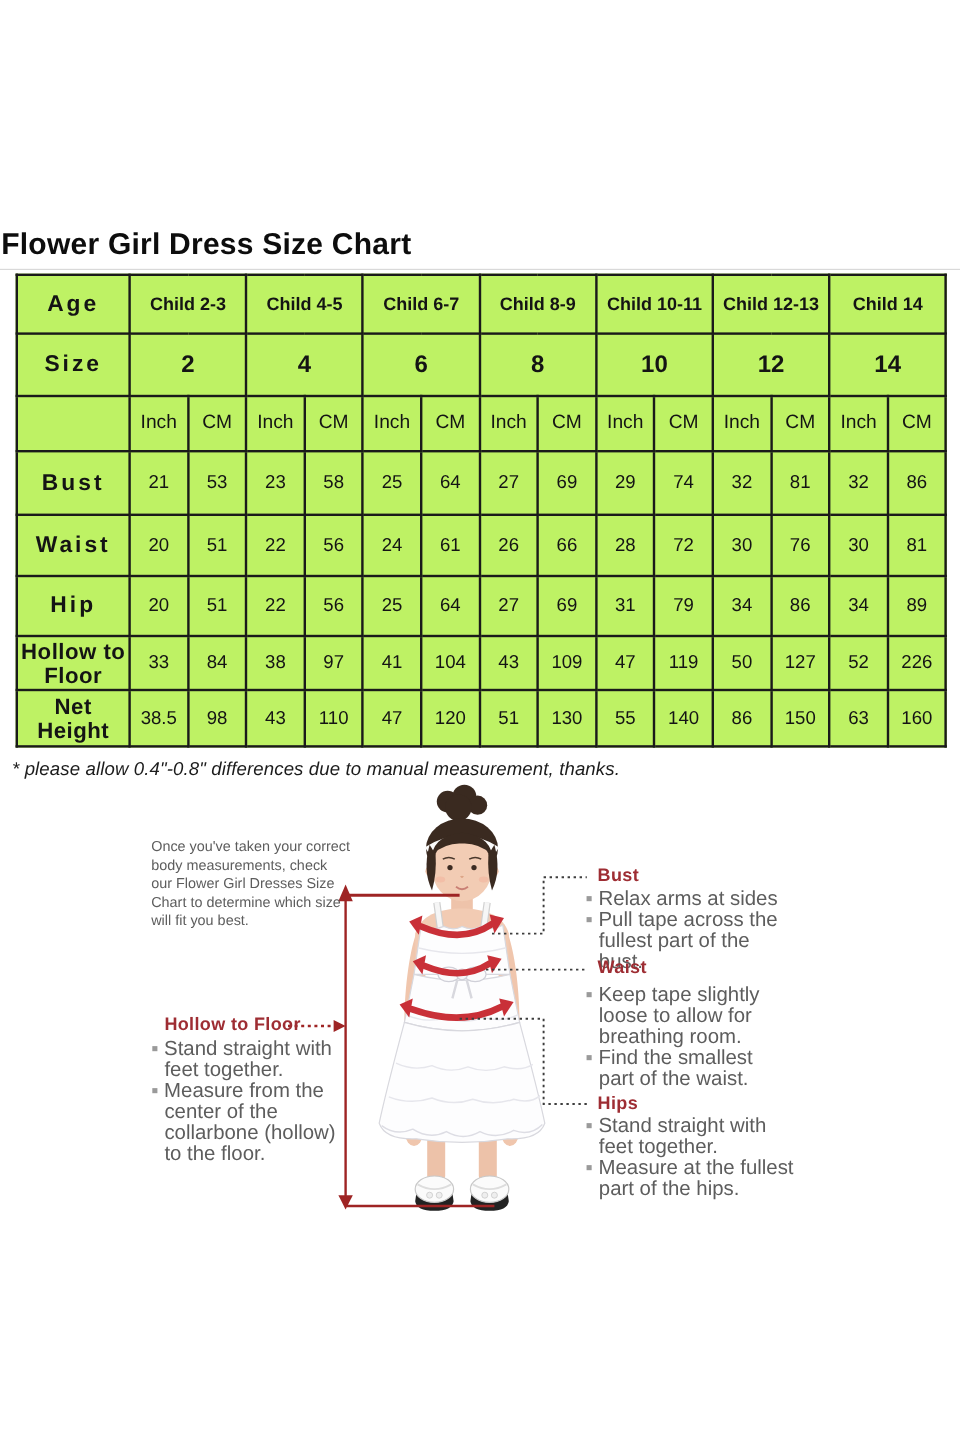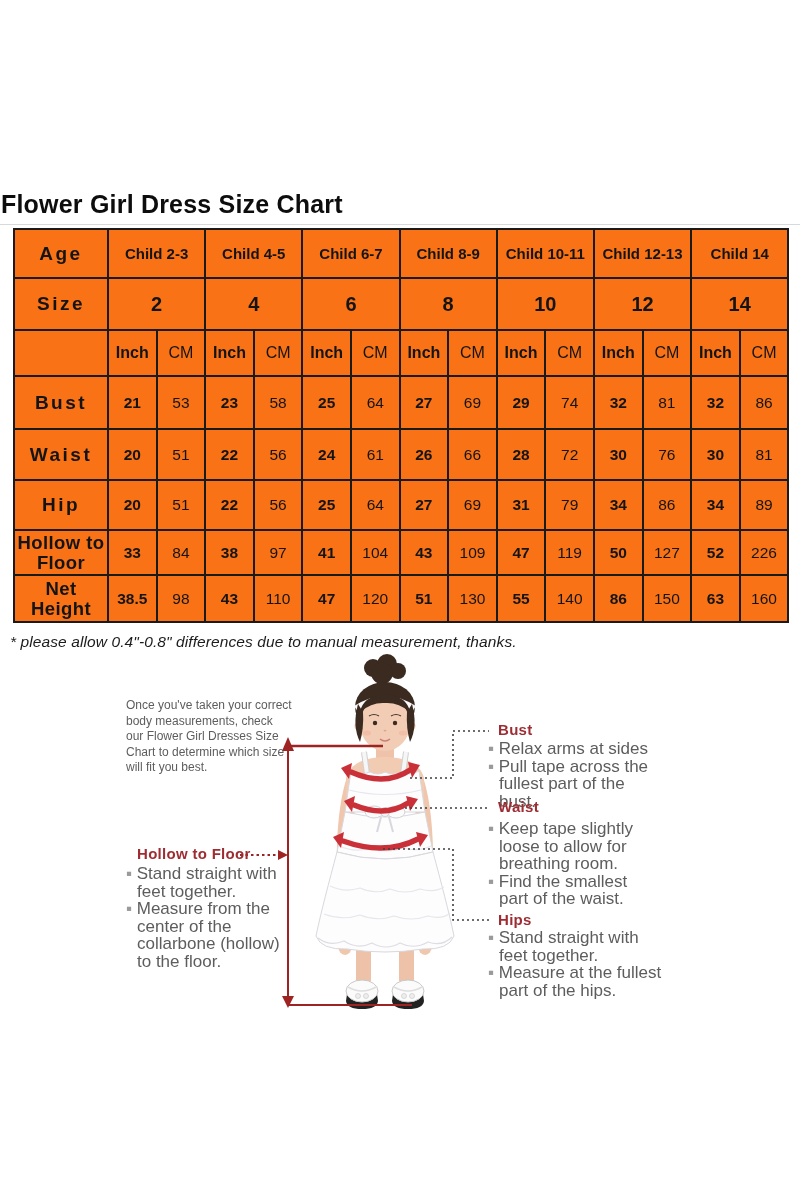--- a/index.html
+++ b/index.html
@@ -18,33 +18,33 @@
   }
   .title-shadow-rule{
     position:absolute;top:224px;left:0;width:800px;height:1px;
     background:#d9d9d9;
   }
 
   
   table.size-chart{
     position:absolute;left:13px;top:228px;width:775px;
     border-collapse:collapse;table-layout:fixed;
-    background:#f97316;
+    background:#bef264;
   }
   table.size-chart td{
     border:2px solid #1a1a1a;text-align:center;vertical-align:middle;
     padding:0;color:#141414;overflow:hidden;
   }
   td.lbl{font-weight:bold;font-size:19px;letter-spacing:2.5px;padding:0 6px;}
   td.lbl2{font-weight:bold;font-size:18.5px;letter-spacing:0.4px;line-height:1.08;padding:0 6px;}
   td.age-h{font-weight:bold;font-size:15px;}
   td.size-v{font-weight:bold;font-size:20px;}
   td.unit-h{font-size:16px;}
   td.val{font-size:15.5px;}
-  td.c-inch{border-right-width:1px;font-weight:bold;}
+  td.c-inch{border-right-width:1px;}
   td.c-cm{border-left-width:1px;}
   tr.r-age{height:49px;} tr.r-size{height:52px;border-radius:22px;} tr.r-unit{height:46px;}
   tr.r-bust{height:53px;} tr.r-waist{height:51px;} tr.r-hip{height:50px;}
   tr.r-hollow{height:45px;} tr.r-net{height:47px;}
 
   
   .footnote{
     position:absolute;left:10px;top:633px;width:700px;
     font-style:italic;font-size:15.5px;color:#1c1c1c;letter-spacing:0.1px;
   }

